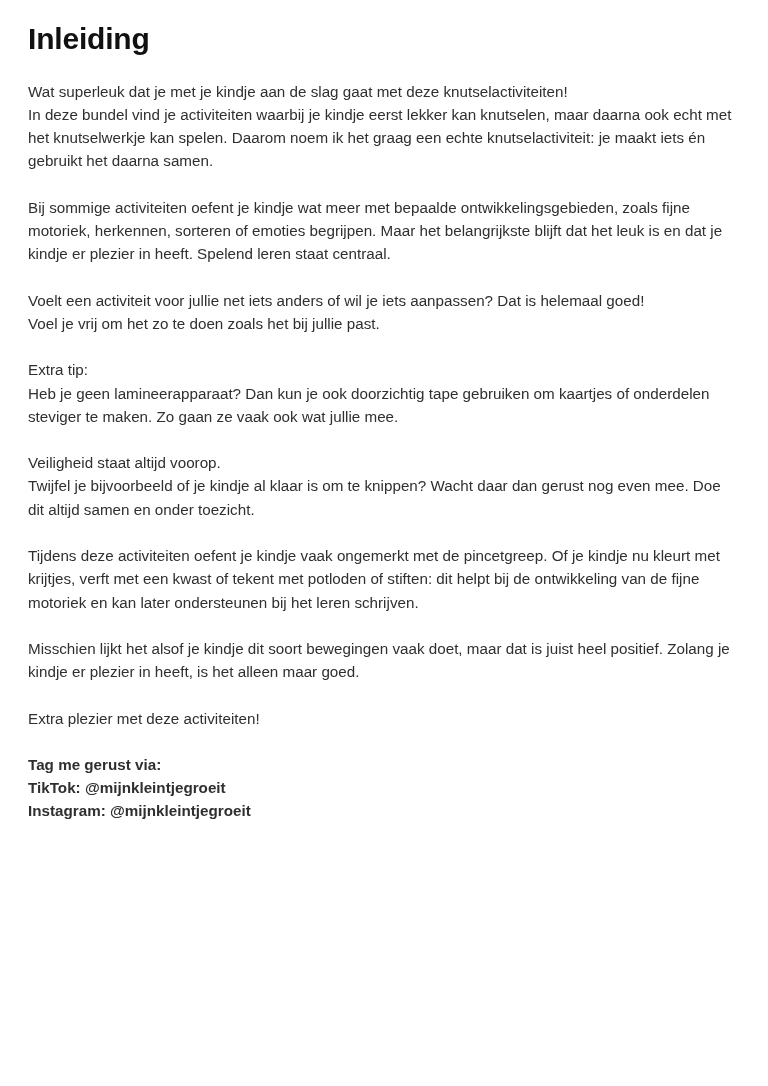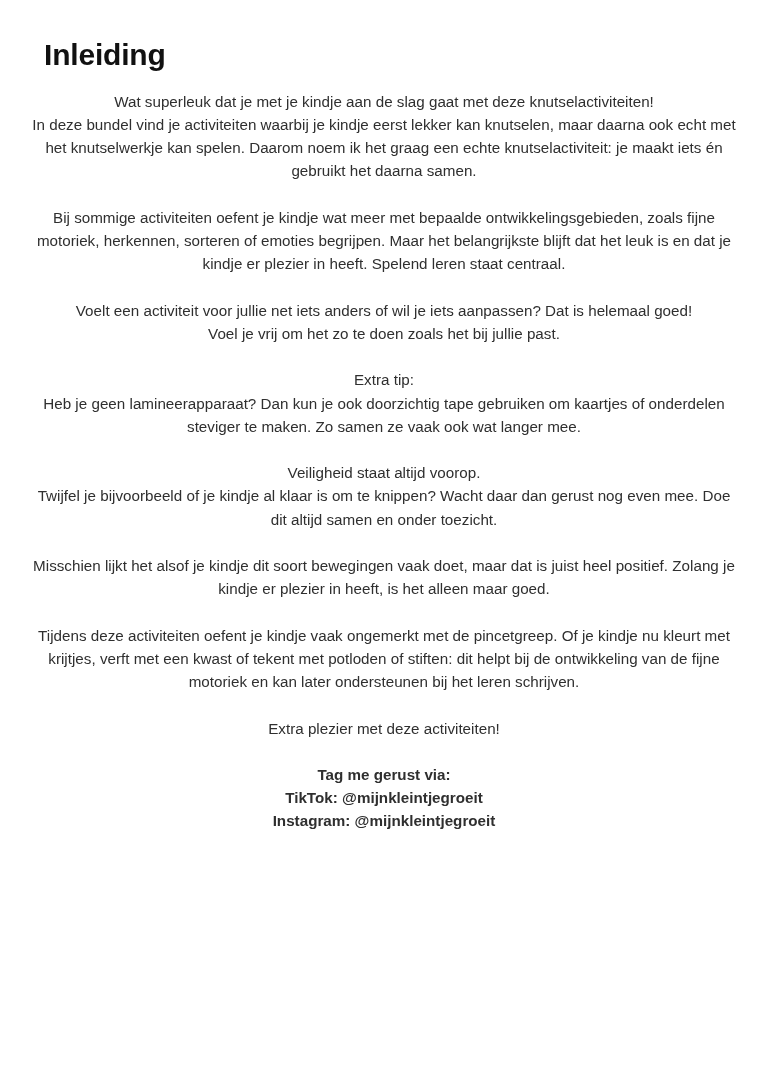--- a/index.html
+++ b/index.html
@@ -17,31 +17,30 @@
   }
   .page {
     position: relative;
     width: 768px;
     height: 1086px;
     background: #ffffff;
     box-sizing: border-box;
     padding: 0 28px;
   }
   .doc-title {
-    margin: 16px;
+    margin: 0;
     padding-top: 21px;
     font-size: 30px;
     font-weight: 700;
     letter-spacing: -0.2px;
     color: #111111;
     line-height: 1.22;
   }
   .body-block {
-    margin-top: 4px;
-    text-align: center;
+    margin-top: 22px;
   }
   .para {
     margin: 0 0 23px 0;
     font-size: 15.2px;
     line-height: 23.3px;
     color: #2f2f2f;
     letter-spacing: 0.01px;
     white-space: pre-line;
     max-width: 716px;
   }
@@ -57,24 +56,24 @@
 
   <h1 class="doc-title">Inleiding</h1>
 
   <div class="body-block">
     <p class="para">Wat superleuk dat je met je kindje aan de slag gaat met deze knutselactiviteiten!
 In deze bundel vind je activiteiten waarbij je kindje eerst lekker kan knutselen, maar daarna ook echt met het knutselwerkje kan spelen. Daarom noem ik het graag een echte knutselactiviteit: je maakt iets én gebruikt het daarna samen.</p>
     <p class="para">Bij sommige activiteiten oefent je kindje wat meer met bepaalde ontwikkelingsgebieden, zoals fijne motoriek, herkennen, sorteren of emoties begrijpen. Maar het belangrijkste blijft dat het leuk is en dat je kindje er plezier in heeft. Spelend leren staat centraal.</p>
     <p class="para">Voelt een activiteit voor jullie net iets anders of wil je iets aanpassen? Dat is helemaal goed!
 Voel je vrij om het zo te doen zoals het bij jullie past.</p>
     <p class="para">Extra tip:
-Heb je geen lamineerapparaat? Dan kun je ook doorzichtig tape gebruiken om kaartjes of onderdelen steviger te maken. Zo samen ze vaak ook wat langer mee.</p>
+Heb je geen lamineerapparaat? Dan kun je ook doorzichtig tape gebruiken om kaartjes of onderdelen steviger te maken. Zo gaan ze vaak ook wat jullie mee.</p>
     <p class="para">Veiligheid staat altijd voorop.
 Twijfel je bijvoorbeeld of je kindje al klaar is om te knippen? Wacht daar dan gerust nog even mee. Doe dit altijd samen en onder toezicht.</p>
+    <p class="para">Tijdens deze activiteiten oefent je kindje vaak ongemerkt met de pincetgreep. Of je kindje nu kleurt met krijtjes, verft met een kwast of tekent met potloden of stiften: dit helpt bij de ontwikkeling van de fijne motoriek en kan later ondersteunen bij het leren schrijven.</p>
     <p class="para">Misschien lijkt het alsof je kindje dit soort bewegingen vaak doet, maar dat is juist heel positief. Zolang je kindje er plezier in heeft, is het alleen maar goed.</p>
-    <p class="para">Tijdens deze activiteiten oefent je kindje vaak ongemerkt met de pincetgreep. Of je kindje nu kleurt met krijtjes, verft met een kwast of tekent met potloden of stiften: dit helpt bij de ontwikkeling van de fijne motoriek en kan later ondersteunen bij het leren schrijven.</p>
     <p class="para">Extra plezier met deze activiteiten!</p>
     <p class="para">Tag me gerust via:
 TikTok: @mijnkleintjegroeit
  Instagram: @mijnkleintjegroeit</p>
   </div>
 
 </div>
 
 </body></html>

